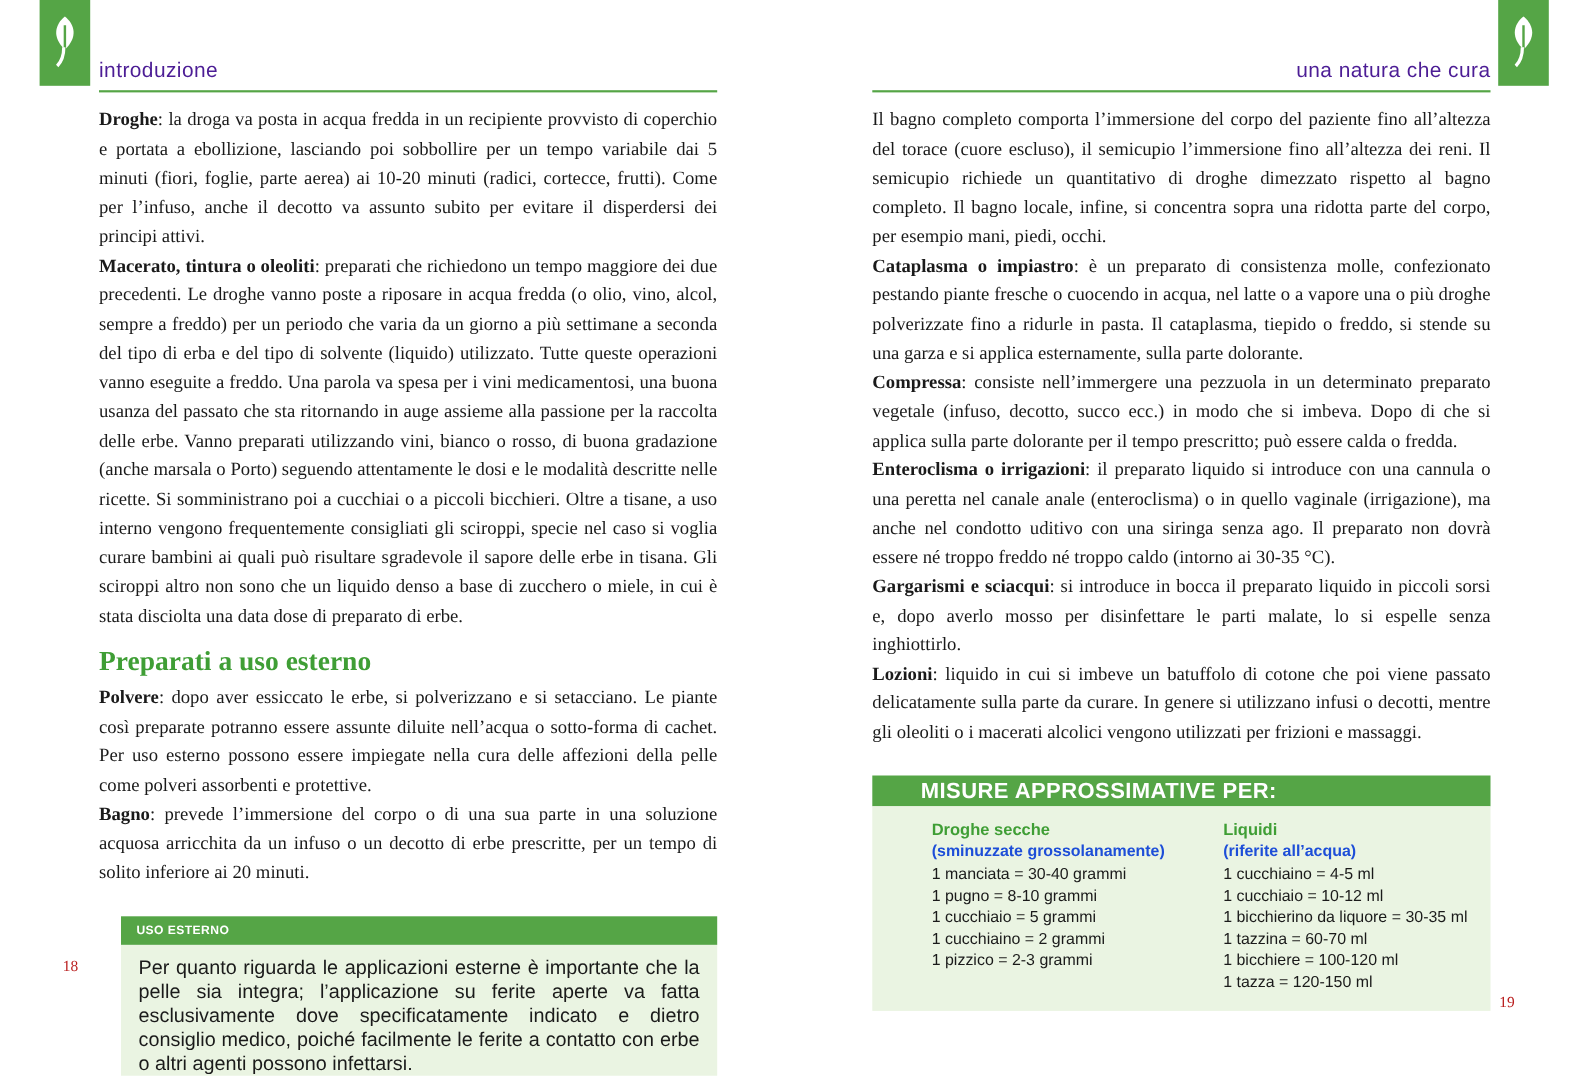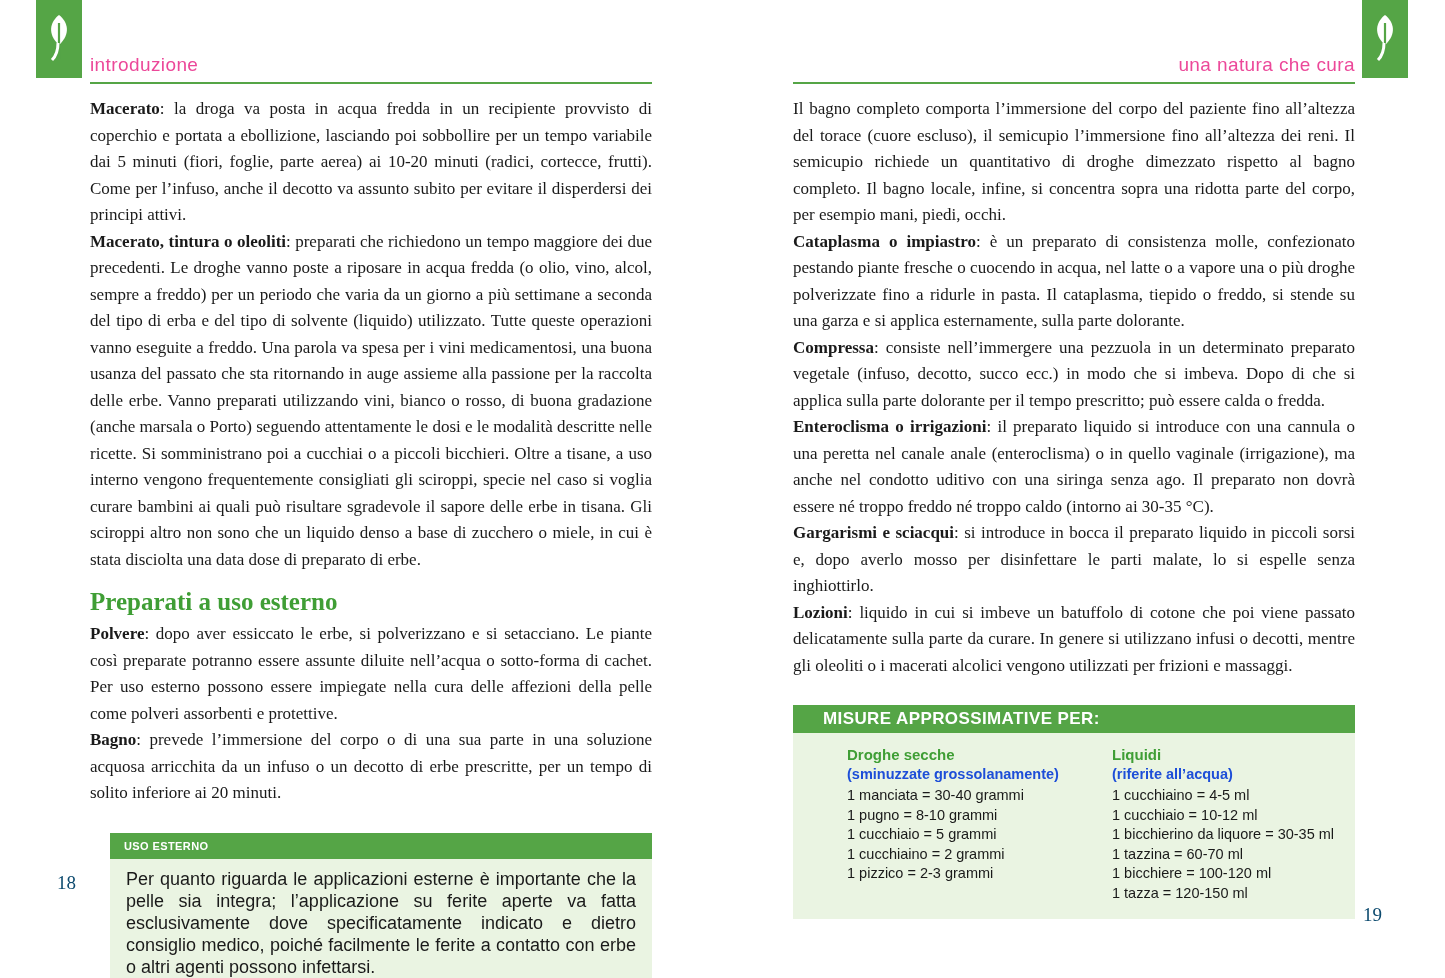--- a/index.html
+++ b/index.html
@@ -11,21 +11,21 @@
   }
   .corner-logo{
     position:absolute;top:0;width:46px;height:78px;
     background:#55a546;display:flex;align-items:center;justify-content:center;
   }
   .corner-logo.left{left:36px;}
   .corner-logo.right{left:1362px;}
   .running-head{
     position:absolute;top:54px;
     font-family:"Liberation Sans", sans-serif;
-    font-size:19px;color:#ec4899;letter-spacing:.4px;
+    font-size:19px;color:#4c1d95;letter-spacing:.4px;
   }
   .running-head.left{left:90px;}
   .running-head.right{left:793px;width:562px;text-align:right;}
   .rule{
     position:absolute;top:82px;height:2px;background:#55a546;width:562px;
   }
   .rule.left{left:90px;}
   .rule.right{left:793px;}
   .col{
     position:absolute;top:96px;width:562px;
@@ -47,34 +47,34 @@
     font-weight:bold;font-size:11px;letter-spacing:.4px;
     padding:3px 14px;line-height:20px;text-align:left;
   }
   .note-body{
     background:#eaf4e2;
     font-family:"Liberation Sans", sans-serif;
     font-size:18px;line-height:22px;
     padding:9px 16px 13px 16px;text-align:justify;
   }
   .measures{margin-top:26px;}
-  .measures .green-bar{font-size:17px;padding:4px 14px 4px 30px;}
+  .measures .green-bar{font-size:20px;padding:4px 14px 4px 44px;}
   .measures-body{
     background:#eaf4e2;display:flex;
     font-family:"Liberation Sans", sans-serif;
     font-size:14.5px;line-height:20px;text-align:left;
     padding:12px 10px 16px 30px;
   }
   .m-col{width:255px;margin-left:24px;}
   .m-col + .m-col{margin-left:32px;}
   .m-heading{color:#3f9e35;font-weight:bold;font-size:15px;line-height:20px;}
   .m-subheading{font-weight:bold;color:#1d4ed8;line-height:19px;margin-bottom:2px;}
   .m-row{line-height:19.5px;}
   .folio{
-    position:absolute;font-size:19px;color:#0c4a6e;text-align:right;
+    position:absolute;font-size:14px;color:#b91c1c;text-align:right;
   }
   .folio.left{left:57px;top:872px;}
   .folio.right{left:1363px;top:904px;}
 </style>
 </head>
 <body>
 
 <div class="corner-logo left">
   <span>
     <svg width="30" height="52" viewBox="0 0 30 52">
@@ -93,21 +93,21 @@
     </svg>
   </span>
 </div>
 
 <div class="running-head left">introduzione</div>
 <div class="running-head right">una natura che cura</div>
 <div class="rule left"></div>
 <div class="rule right"></div>
 
 <div class="col left">
-  <p><b>Macerato</b><span>: la droga va posta in acqua fredda in un recipiente provvisto di coperchio e portata a ebollizione, lasciando poi sobbollire per un tempo variabile dai 5 minuti (fiori, foglie, parte aerea) ai 10-20 minuti (radici, cortecce, frutti). Come per l’infuso, anche il decotto va assunto subito per evitare il disperdersi dei principi attivi.</span></p>
+  <p><b>Droghe</b><span>: la droga va posta in acqua fredda in un recipiente provvisto di coperchio e portata a ebollizione, lasciando poi sobbollire per un tempo variabile dai 5 minuti (fiori, foglie, parte aerea) ai 10-20 minuti (radici, cortecce, frutti). Come per l’infuso, anche il decotto va assunto subito per evitare il disperdersi dei principi attivi.</span></p>
   <p><b>Macerato, tintura o oleoliti</b><span>: preparati che richiedono un tempo maggiore dei due precedenti. Le droghe vanno poste a riposare in acqua fredda (o olio, vino, alcol, sempre a freddo) per un periodo che varia da un giorno a più settimane a seconda del tipo di erba e del tipo di solvente (liquido) utilizzato. Tutte queste operazioni vanno eseguite a freddo. Una parola va spesa per i vini medicamentosi, una buona usanza del passato che sta ritornando in auge assieme alla passione per la raccolta delle erbe. Vanno preparati utilizzando vini, bianco o rosso, di buona gradazione (anche marsala o Porto) seguendo attentamente le dosi e le modalità descritte nelle ricette. Si somministrano poi a cucchiai o a piccoli bicchieri. Oltre a tisane, a uso interno vengono frequentemente consigliati gli sciroppi, specie nel caso si voglia curare bambini ai quali può risultare sgradevole il sapore delle erbe in tisana. Gli sciroppi altro non sono che un liquido denso a base di zucchero o miele, in cui è stata disciolta una data dose di preparato di erbe.</span></p>
 
   <h2 class="section">Preparati a uso esterno</h2>
 
   <p><b>Polvere</b><span>: dopo aver essiccato le erbe, si polverizzano e si setacciano. Le piante così preparate potranno essere assunte diluite nell’acqua o sotto-forma di cachet. Per uso esterno possono essere impiegate nella cura delle affezioni della pelle come polveri assorbenti e protettive.</span></p>
   <p><b>Bagno</b><span>: prevede l’immersione del corpo o di una sua parte in una soluzione acquosa arricchita da un infuso o un decotto di erbe prescritte, per un tempo di solito inferiore ai 20 minuti.</span></p>
 
   <div class="note-box">
     <div class="green-bar">USO ESTERNO</div>
     <div class="note-body">Per quanto riguarda le applicazioni esterne è importante che la pelle sia integra; l’applicazione su ferite aperte va fatta esclusivamente dove specificatamente indicato e dietro consiglio medico, poiché facilmente le ferite a contatto con erbe o altri agenti possono infettarsi.</div>

